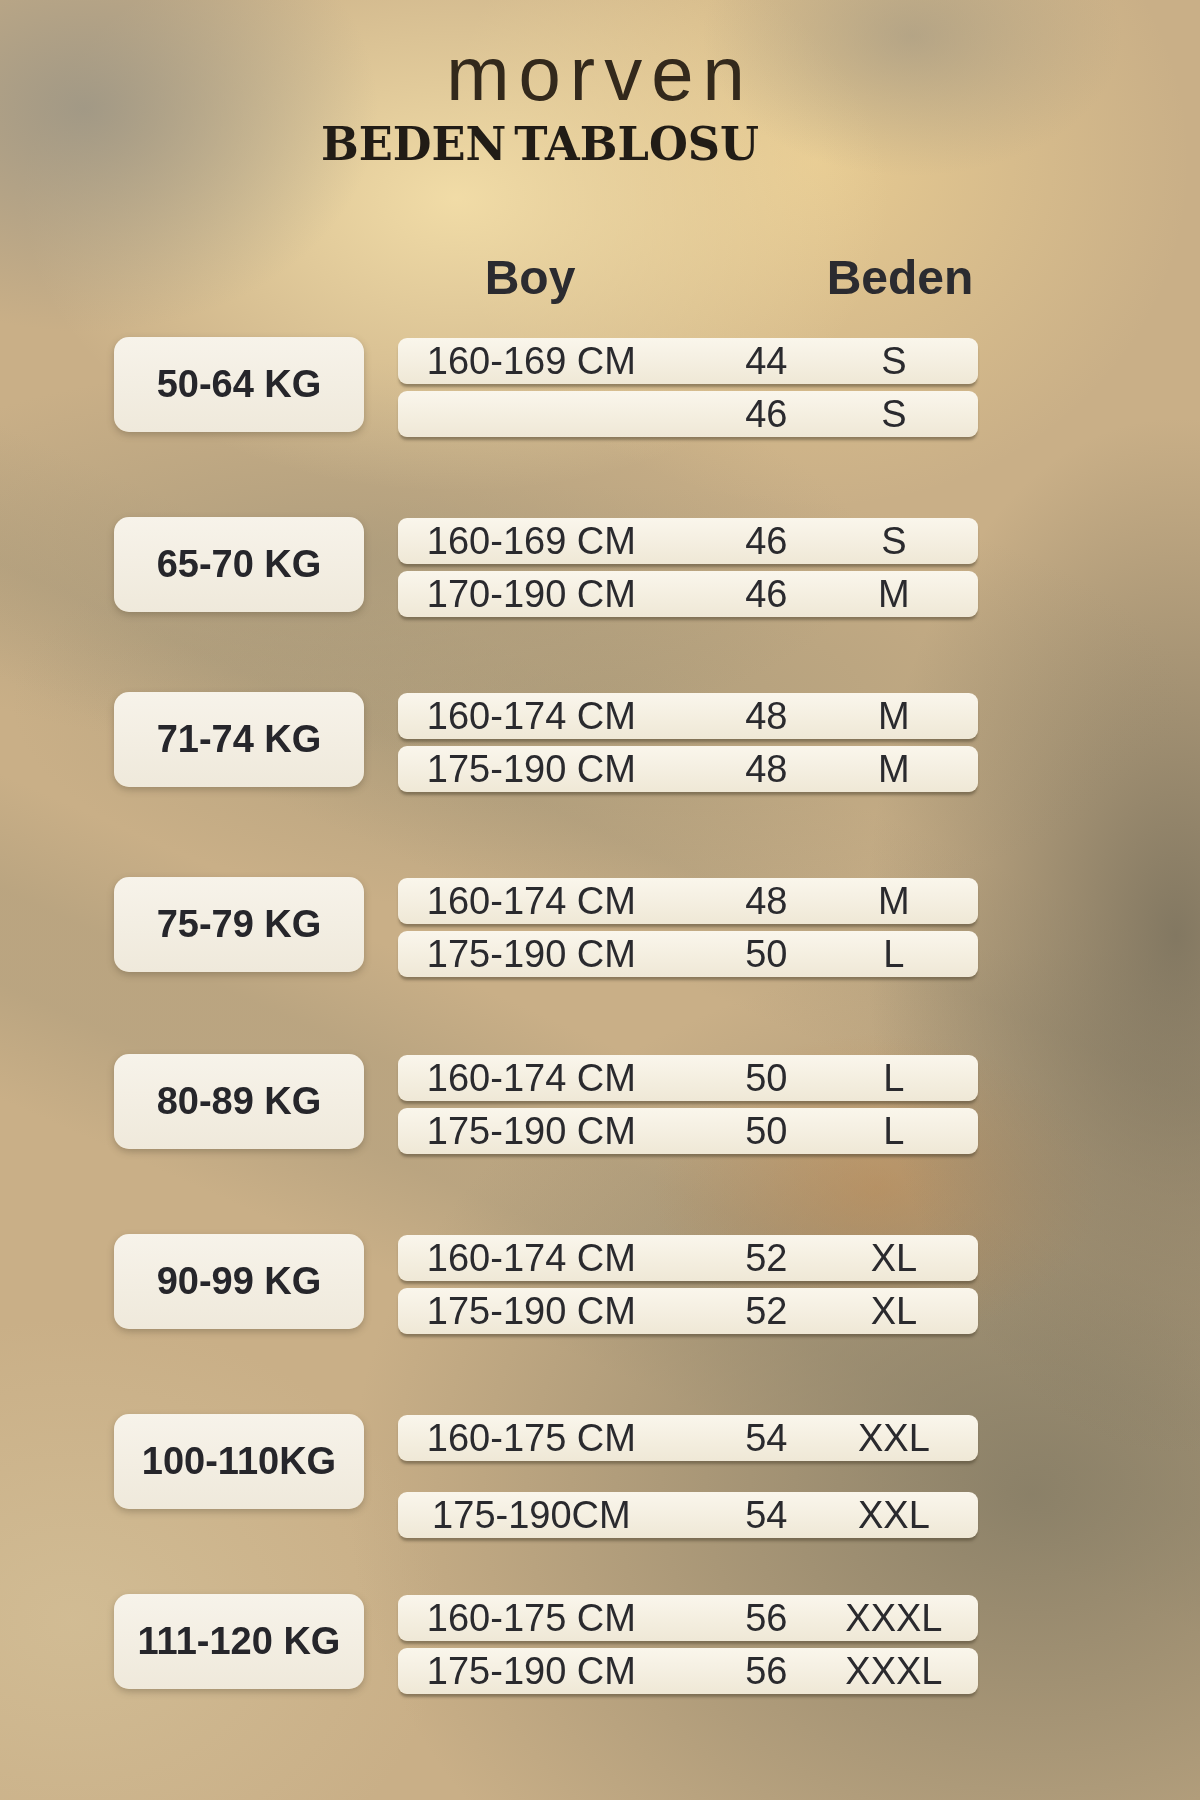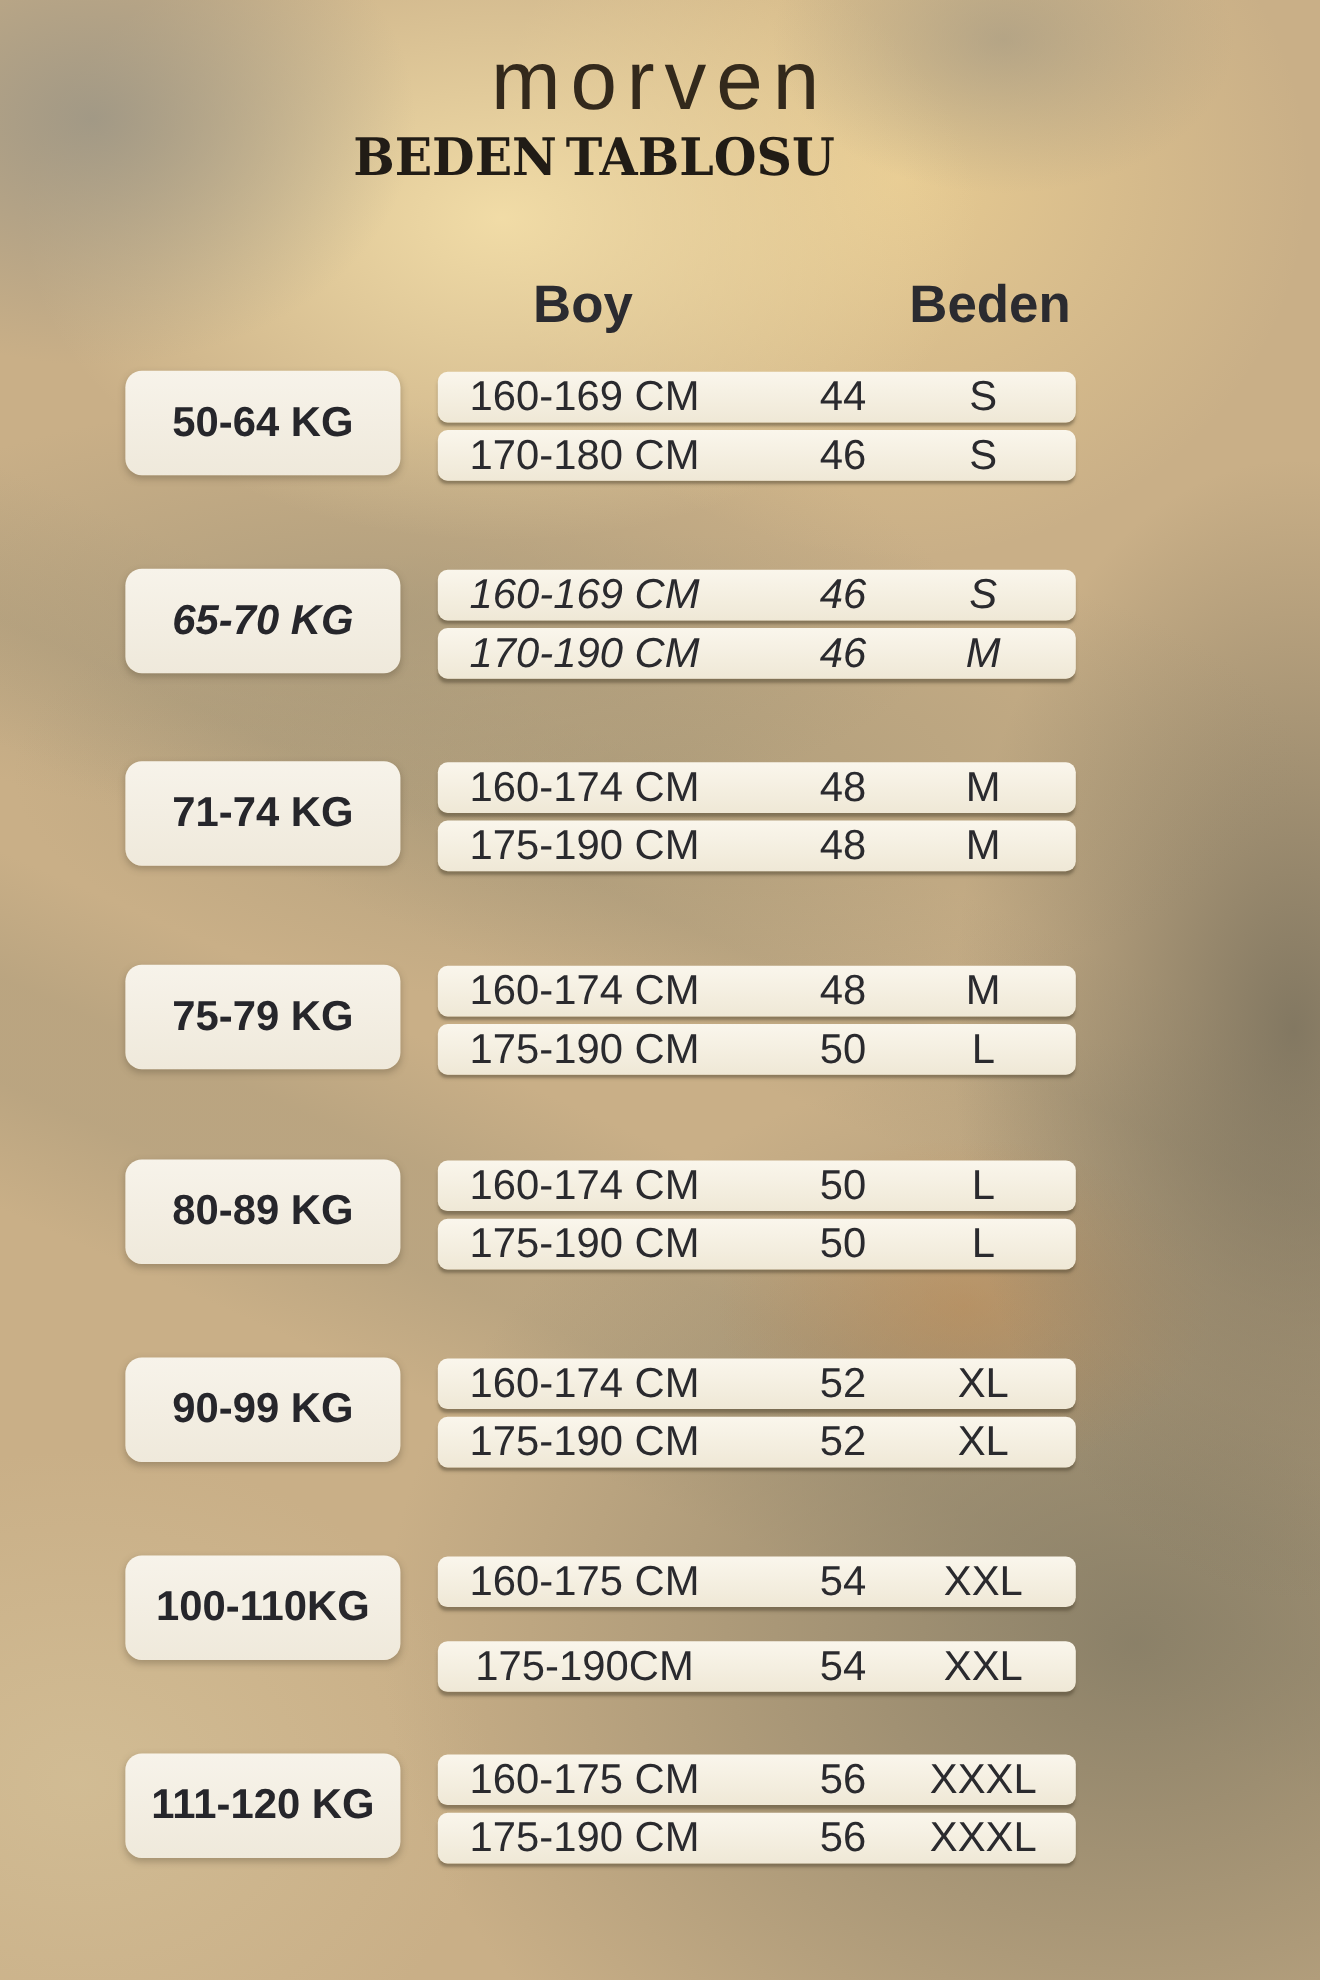--- a/index.html
+++ b/index.html
@@ -74,26 +74,25 @@
       <div class="group" style="top: 338px; padding-left: 25px;">
         <div class="kilo-box">
           <span class="kilo-label">50-64 KG</span>
         </div>
         <div class="bar" style="top: 0px;">
           <span class="bar-boy">160-169 CM</span>
           <span class="bar-size">44</span>
           <span class="bar-letter">S</span>
         </div>
         <div class="bar" style="top: 53px;">
-          <span class="bar-boy">170-180 CM</span>
           <span class="bar-size">46</span>
           <span class="bar-letter">S</span>
         </div>
       </div>
-      <div class="group" style="top: 518px; font-style: italic;">
+      <div class="group" style="top: 518px;">
         <div class="kilo-box">
           <span class="kilo-label">65-70 KG</span>
         </div>
         <div class="bar" style="top: 0px;">
           <span class="bar-boy">160-169 CM</span>
           <span class="bar-size">46</span>
           <span class="bar-letter">S</span>
         </div>
         <div class="bar" style="top: 53px;">
           <span class="bar-boy">170-190 CM</span>

